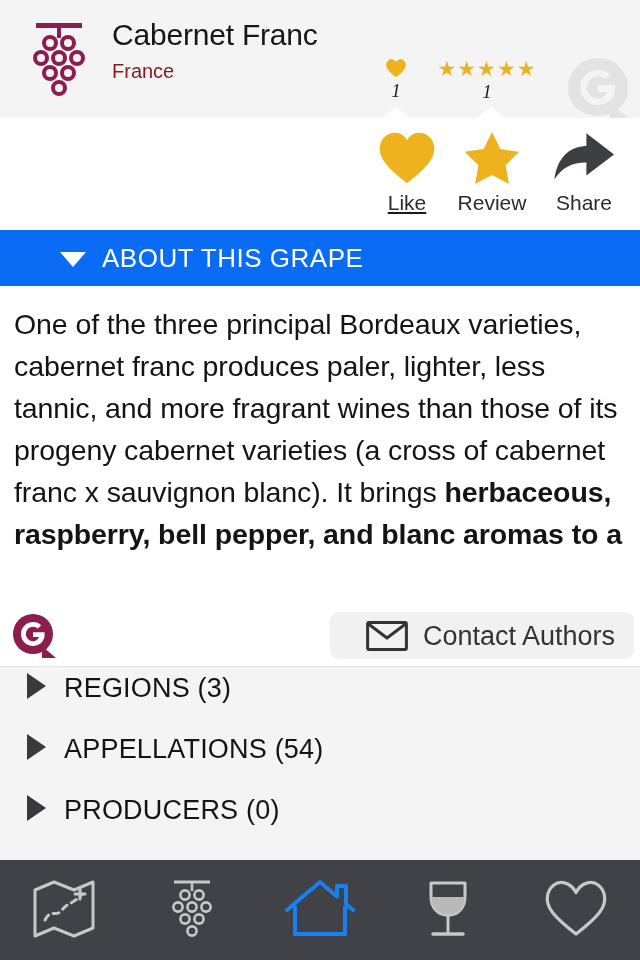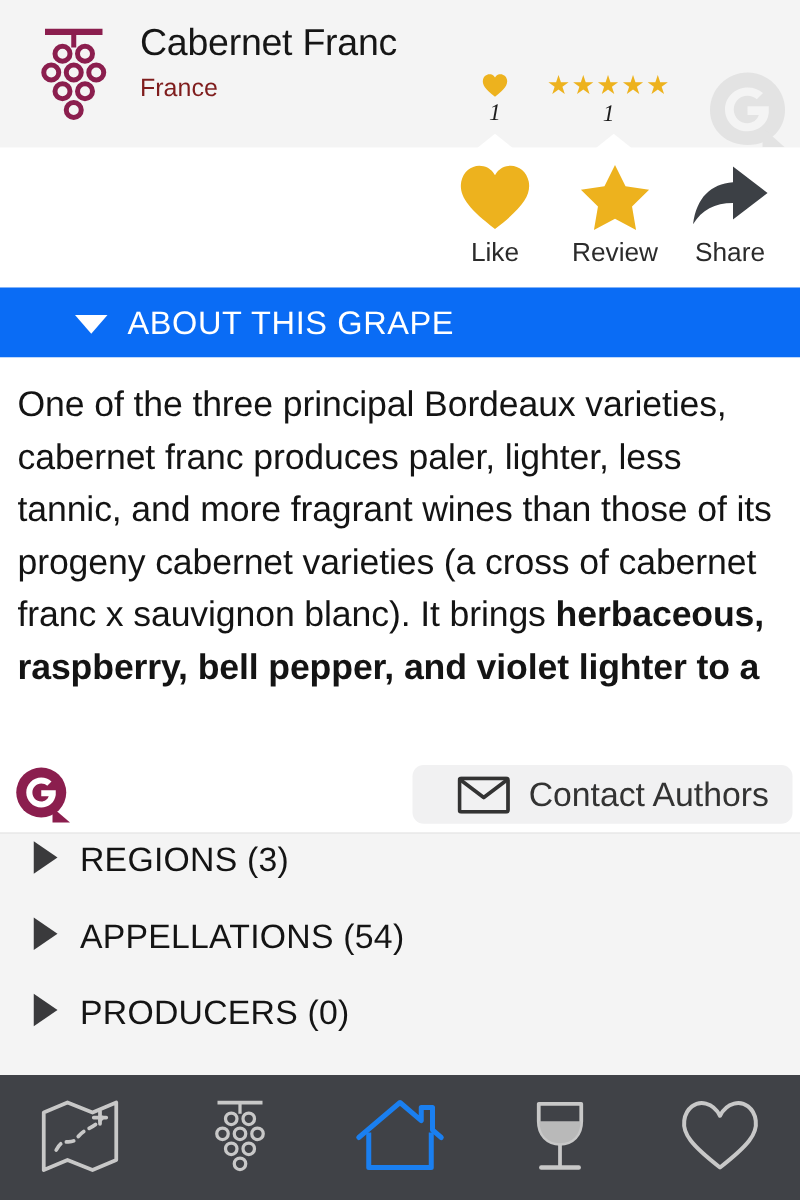--- a/index.html
+++ b/index.html
@@ -142,21 +142,21 @@
   .pointer.p1 { left: 381px; }
   .pointer.p2 { left: 476px; }
 
   .action {
     position: absolute;
     top: 10px;
     width: 106px;
     text-align: center;
     cursor: pointer;
   }
-  .action.like   { left: 343px; }
+  .action.like   { left: 354px; text-decoration: underline; }
   .action.review { left: 439px; }
   .action.share  { left: 531px; }
 
   .action-icon {
     height: 58px;
     display: flex;
     align-items: center;
     justify-content: center;
   }
 
@@ -418,21 +418,21 @@
       <div class="action-label">Share</div>
     </div>
   </div>
 
   <div class="bluebar">
     <div class="tri-down"></div>
     <div class="bluebar-label">ABOUT THIS GRAPE</div>
   </div>
 
   <div class="content">
-    <div class="body-text"><span>One of the three principal Bordeaux varieties, cabernet franc produces paler, lighter, less tannic, and more fragrant wines than those of its progeny cabernet varieties (a cross of cabernet franc x sauvignon blanc). It brings </span><b>herbaceous, raspberry, bell pepper, and violet lighter to a</b></div>
+    <div class="body-text"><span>One of the three principal Bordeaux varieties, cabernet franc produces paler, lighter, less tannic, and more fragrant wines than those of its progeny cabernet varieties (a cross of cabernet franc x sauvignon blanc). It brings </span><b>herbaceous, raspberry, bell pepper, and blanc aromas to a</b></div>
   </div>
 
   <div class="authorrow">
 
     <svg class="ag-logo" viewBox="0 0 46 46">
       <circle cx="21" cy="21" r="20" fill="#8b1e4e"></circle>
       <path d="M30 33 L44 45 L30 45 Z" fill="#8b1e4e"></path>
       <path d="M21 9 C14.4 9 9 14.4 9 21 C9 27.6 14.4 33 21 33 C27 33 31.8 28.8 32.6 23 L32.6 19.2 L21 19.2 L21 24 L27 24 C26.1 26.5 23.8 28.2 21 28.2 C17.1 28.2 13.9 25 13.9 21 C13.9 17 17.1 13.8 21 13.8 C22.8 13.8 24.5 14.5 25.8 15.6 L29.2 12.2 C27 10.2 24.1 9 21 9 Z" fill="#ffffff"></path>
     </svg>
 

